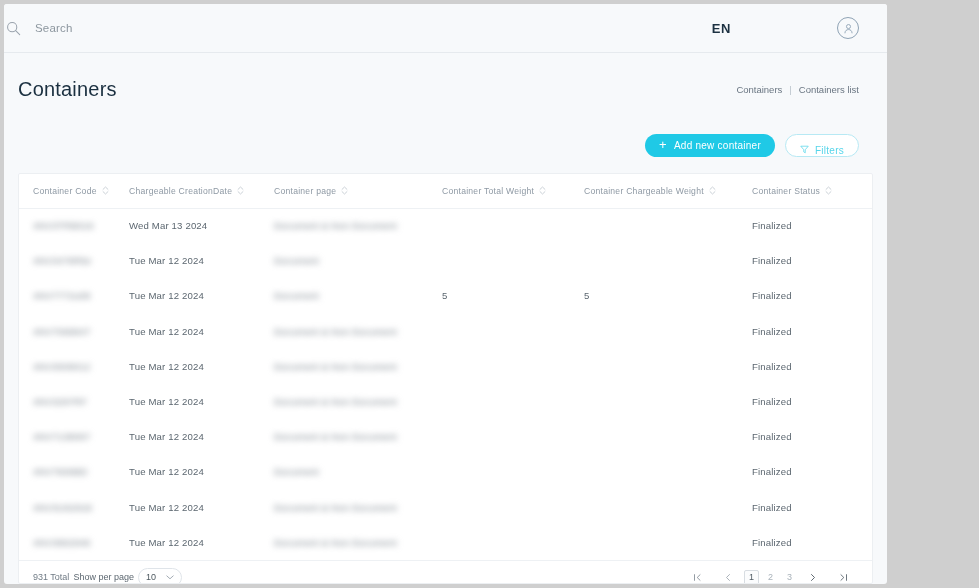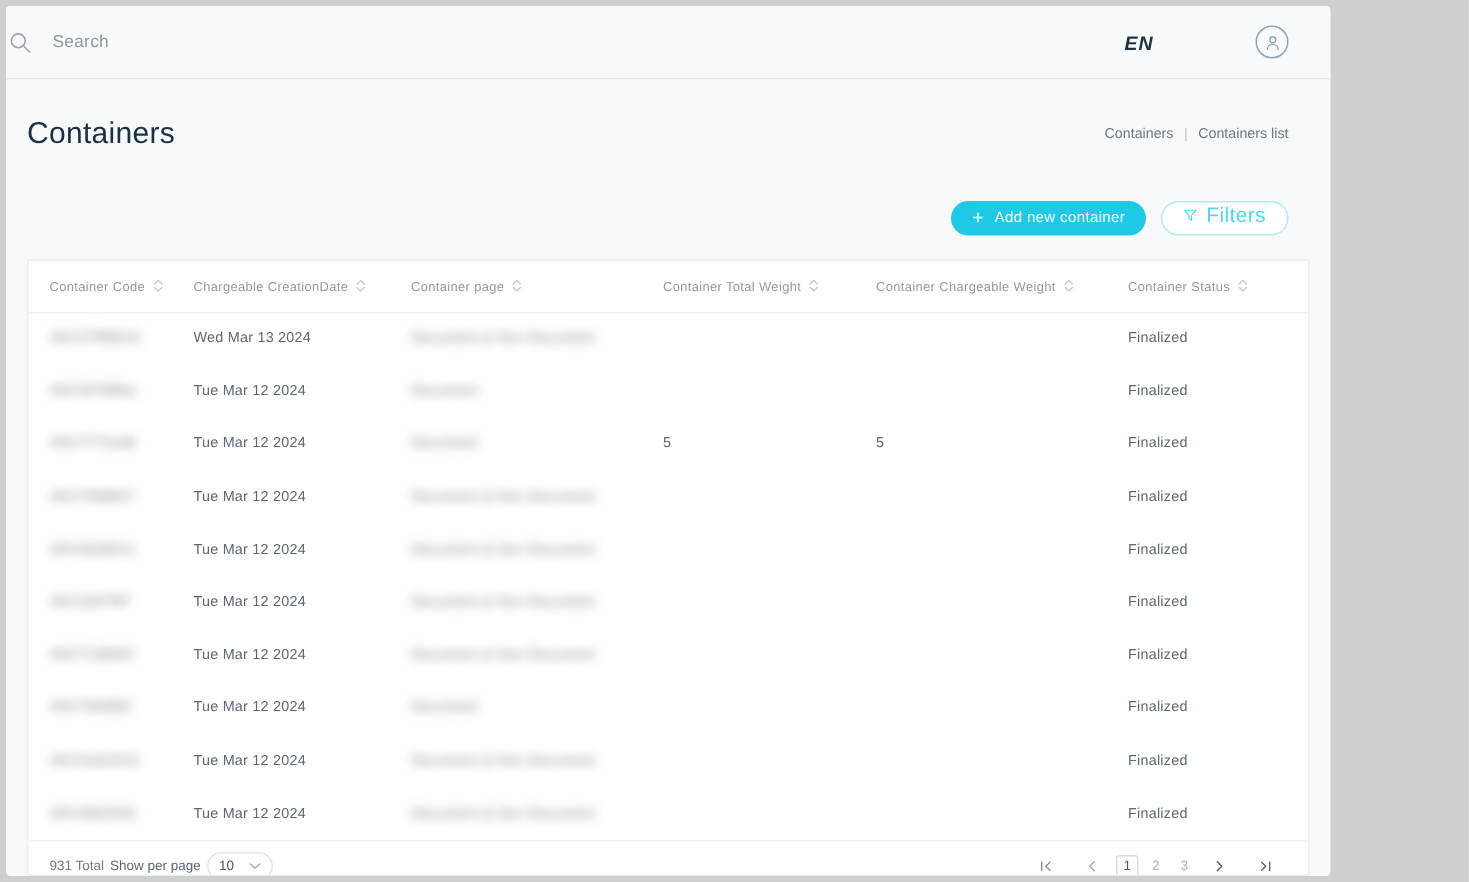--- a/index.html
+++ b/index.html
@@ -60,23 +60,22 @@
     width: 300px;
     letter-spacing: .2px;
   }
   .search-input::placeholder { color: #8d979f; }
 
   .lang {
     font-size: 13px;
     font-weight: bold;
     color: #1d3242;
     letter-spacing: .6px;
-    margin-right: 68px;
-    cursor: pointer;
-    font-style: italic;
+    margin-right: 106px;
+    cursor: pointer;
   }
   .avatar {
     width: 22px;
     height: 22px;
     border-radius: 50%;
     border: 1.3px solid #8fa3b5;
     display: flex;
     align-items: center;
     justify-content: center;
     color: #8fa3b5;
@@ -126,28 +125,28 @@
     color: #ffffff;
     font-size: 10px;
     letter-spacing: .25px;
     border: none;
     cursor: pointer;
     font-family: "Liberation Sans", sans-serif;
   }
   .btn-primary .plus { font-size: 13px; line-height: 1; margin-top: -1px; }
   .btn-outline {
     display: inline-flex;
-    align-items: flex-start;
+    align-items: flex-end;
     gap: 6px;
     height: 23px;
     padding: 0 14px;
     border-radius: 12px;
     background: #ffffff;
     color: #56d5ea;
-    font-size: 14px;
+    font-size: 10px;
     letter-spacing: .25px;
     border: 1px solid #b7e9f4;
     cursor: pointer;
     font-family: "Liberation Sans", sans-serif;
   }
 
   
   .card {
     margin: 0 14px 0 14px;
     background: #ffffff;

